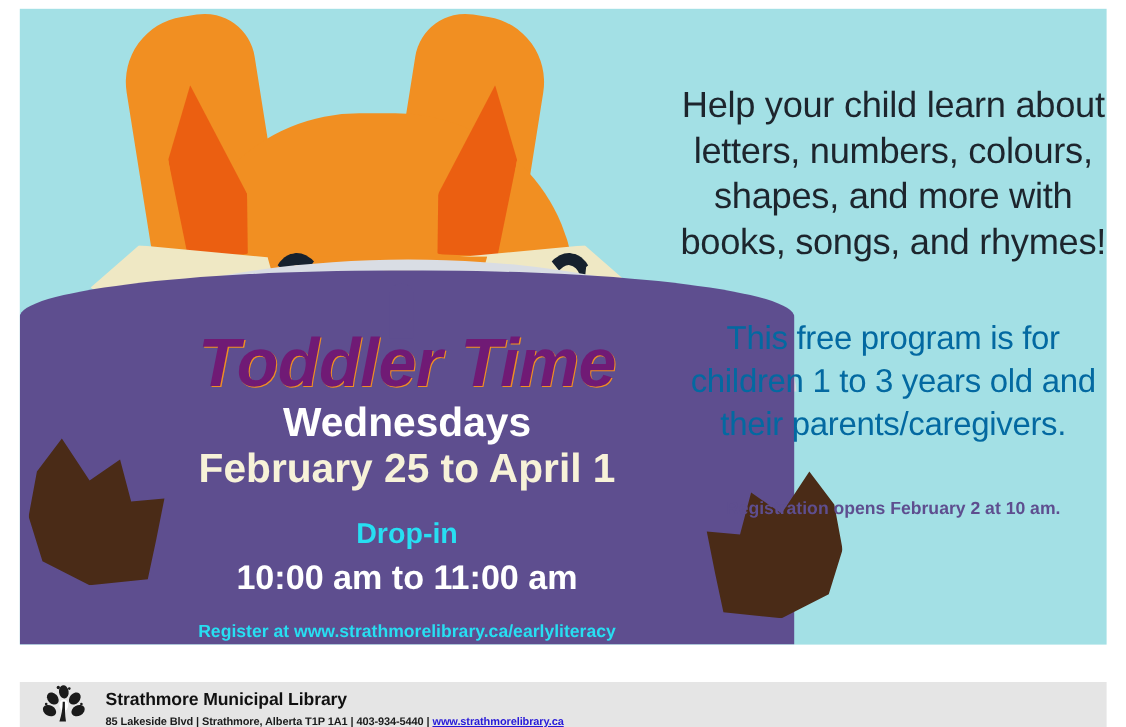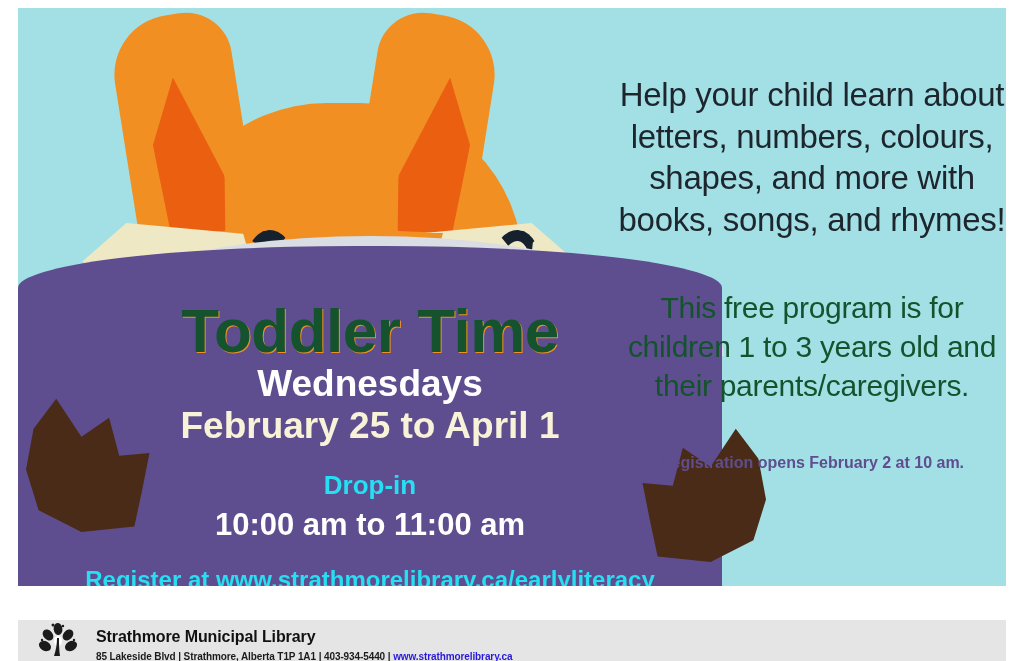--- a/index.html
+++ b/index.html
@@ -151,21 +151,22 @@
   .book-text {
     position: absolute;
     left: 0px; top: 290px;
     width: 704px;
     text-align: center;
     z-index: 6;
   }
   .title {
     font-size: 62px;
     font-weight: bold;
-    color: #14532d;
+    font-style: italic;
+    color: #701a75;
     letter-spacing: -0.5px;
     line-height: 1.05;
     text-shadow: 1px 1px 0 #f18f22;
   }
   .subtitle {
     font-size: 37px;
     font-weight: bold;
     color: #ffffff;
     line-height: 1.12;
   }
@@ -188,21 +189,21 @@
     line-height: 1.35;
   }
   .session-time {
     font-size: 31px;
     font-weight: bold;
     color: #ffffff;
     line-height: 1.4;
   }
   .register-line {
     margin-top: 20px;
-    font-size: 24px;
+    font-size: 16px;
     font-weight: bold;
     color: #27dff2;
   }
 
   
   .right-col {
     position: absolute;
     left: 600px; top: 44px;
     width: 388px;
     text-align: center;
@@ -211,21 +212,21 @@
   }
   .blurb {
     font-size: 33px;
     color: #1d252d;
     line-height: 1.26;
     letter-spacing: -0.3px;
   }
   .blurb-2 {
     margin-top: 48px;
     font-size: 30px;
-    color: #14532d;
+    color: #0369a1;
     line-height: 1.3;
     letter-spacing: -0.3px;
   }
   .reg-note {
     margin-top: 48px;
     font-size: 16px;
     font-weight: bold;
     color: #5e4e8f;
     line-height: 1.3;
   }

